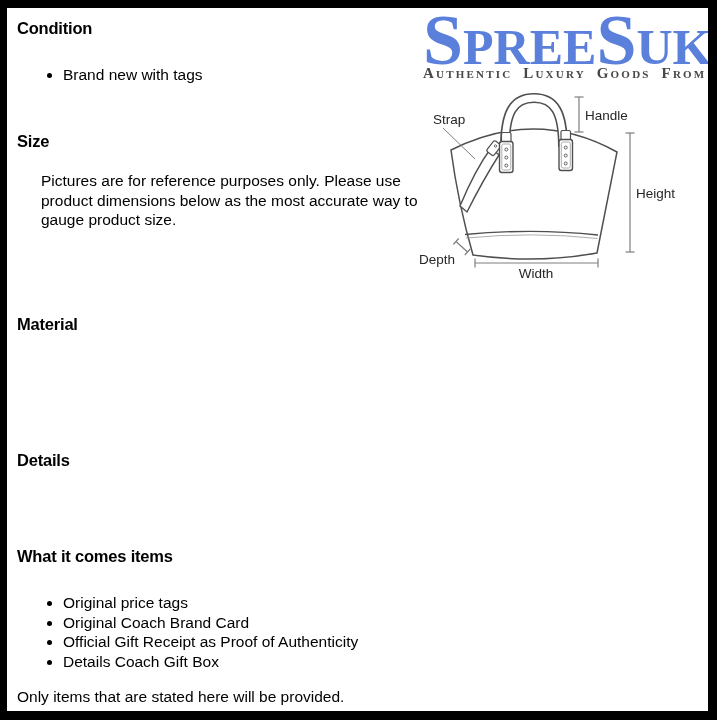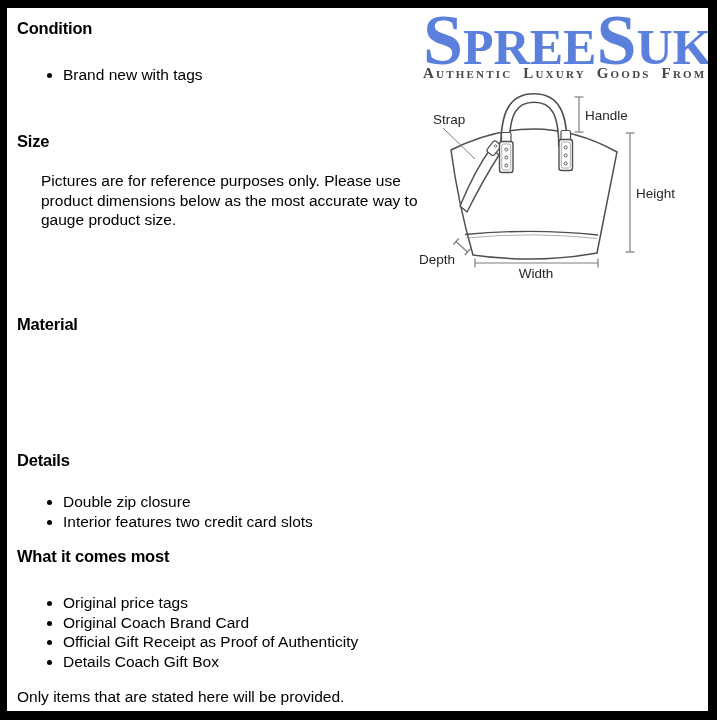--- a/index.html
+++ b/index.html
@@ -60,26 +60,22 @@
   <ul class="blist" style="top:60px">
     <li>Brand new with tags</li>
   </ul>
 
   <h2 class="sec-title" style="top:132px">Size</h2>
   <p class="para" style="top:155px">Pictures are for reference purposes only. Please use product dimensions below as the most accurate way to gauge product size.</p>
 
   <h2 class="sec-title" style="top:315px">Material</h2>
 
   <h2 class="sec-title" style="top:451px">Details</h2>
-  <ul class="blist" style="top:487px">
-    <li>Double zip closure</li>
-    <li>Interior features two credit card slots</li>
-  </ul>
 
-  <h2 class="sec-title" style="top:547px">What it comes most</h2>
+  <h2 class="sec-title" style="top:547px">What it comes items</h2>
   <ul class="blist" style="top:588px">
     <li>Original price tags</li>
     <li>Original Coach Brand Card</li>
     <li>Official Gift Receipt as Proof of Authenticity</li>
     <li>Details Coach Gift Box</li>
   </ul>
 
   <p class="note" style="top:687px">Only items that are stated here will be provided.</p>
 
   <div class="logo"><span class="big">S</span><span class="small">PREE</span><span class="big">S</span><span class="small">UKI</span></div>

